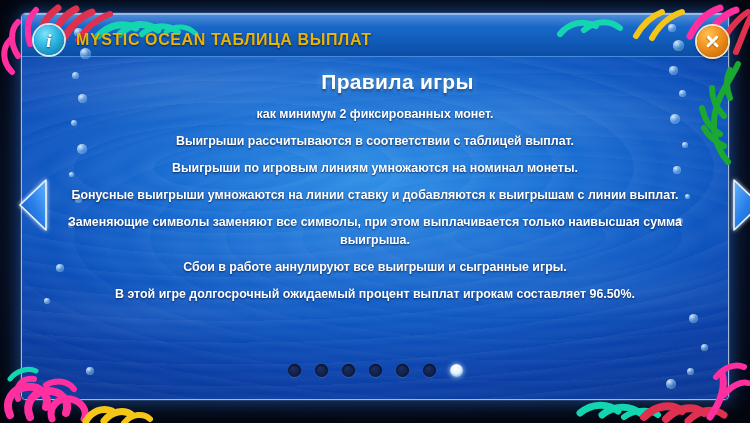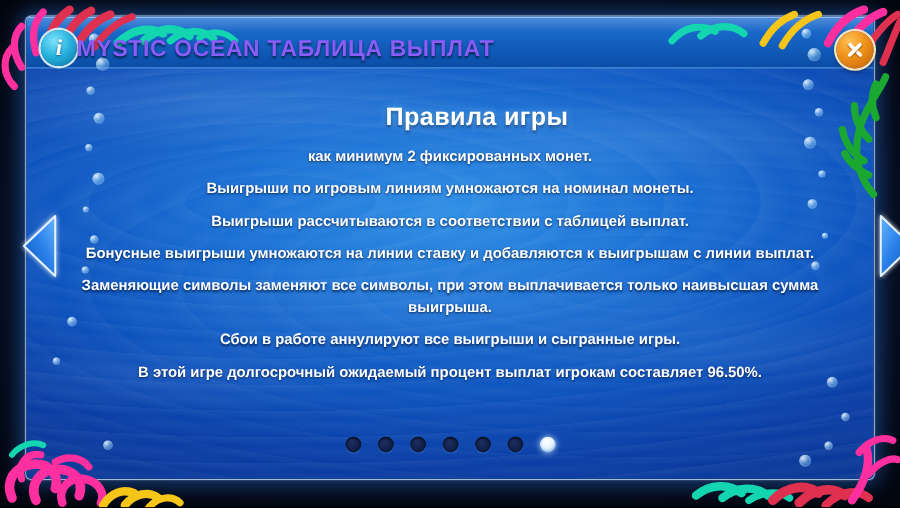--- a/index.html
+++ b/index.html
@@ -107,27 +107,27 @@
     font-style: italic;
     font-weight: bold;
     font-size: 19px;
     color: #ffffff;
     line-height: 1;
     text-shadow: 0 1px 2px rgba(0,40,70,0.7);
   }
 
   .header-title {
     position: absolute;
-    left: 64px;
+    left: 76px;
     top: 31px;
     font-family: "Liberation Sans", sans-serif;
     font-weight: bold;
-    font-size: 19px;
+    font-size: 16px;
     letter-spacing: 0.6px;
-    color: #8b5cf6;
+    color: #eab308;
     text-shadow: 0 1px 2px rgba(0,25,60,0.85);
     white-space: nowrap;
   }
 
   
   .close-btn {
     position: absolute;
     right: 22px;
     top: 26px;
     width: 31px;
@@ -164,21 +164,21 @@
     position: absolute;
     left: 0;
     top: 42px;
     width: 100%;
     height: 343px;
     z-index: 10;
   }
 
   .page-title {
     text-align: center;
-    margin-top: 30px;
+    margin-top: 14px;
     font-family: "Liberation Sans", sans-serif;
     font-weight: bold;
     font-size: 21px;
     color: #ffffff;
     letter-spacing: 0.3px;
     text-shadow:
       0 0 7px rgba(120,200,255,0.8),
       0 2px 3px rgba(0,30,80,0.9);
     padding-left: 45px;
   }
@@ -291,22 +291,22 @@
 
     <div class="header-bar">
       <div class="header-sheen"></div>
     </div>
 
     <div class="content">
       <div class="page-title">Правила игры</div>
 
       <ul class="rules">
         <li>как минимум 2 фиксированных монет.</li>
+        <li>Выигрыши рассчитываются в соответствии с таблицей выплат.</li>
         <li>Выигрыши по игровым линиям умножаются на номинал монеты.</li>
-        <li>Выигрыши рассчитываются в соответствии с таблицей выплат.</li>
         <li class="wide">Бонусные выигрыши умножаются на линии ставку и добавляются к выигрышам с линии выплат.</li>
         <li class="wide">Заменяющие символы заменяют все символы, при этом выплачивается только наивысшая сумма выигрыша.</li>
         <li>Сбои в работе аннулируют все выигрыши и сыгранные игры.</li>
         <li>В этой игре долгосрочный ожидаемый процент выплат игрокам составляет 96.50%.</li>
       </ul>
     </div>
 
     <div class="dots">
       <div class="dot"></div>
       <div class="dot"></div>

